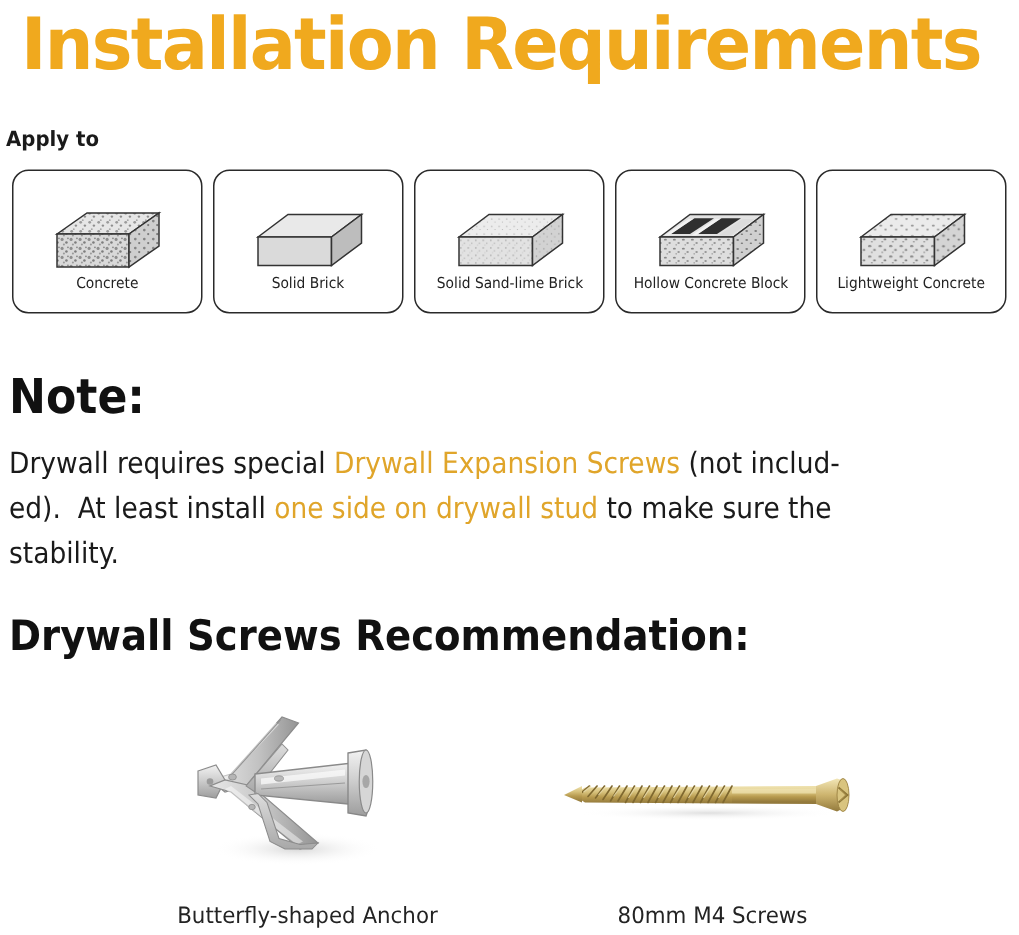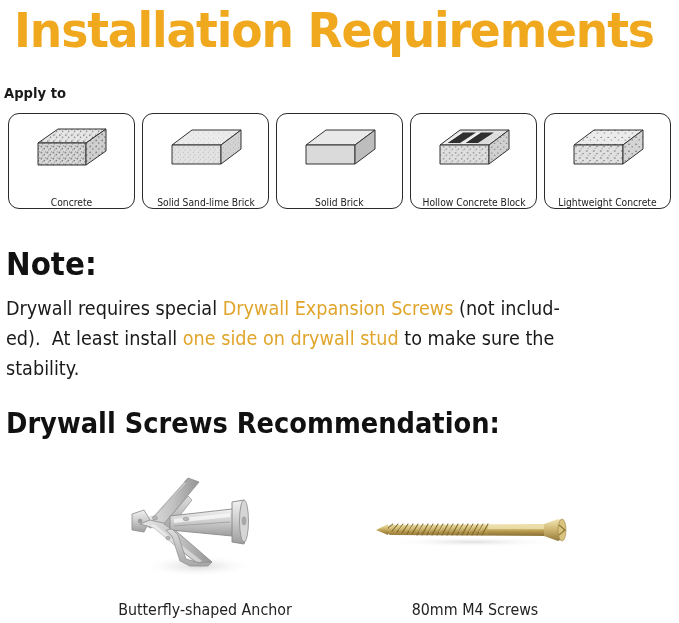--- a/index.html
+++ b/index.html
@@ -59,21 +59,21 @@
     gap: 7px;
   }
   .card {
     flex: 1 1 0;
     border: 1.2px solid #2a2a2a;
     border-radius: 11px;
     background: #ffffff;
     display: flex;
     flex-direction: column;
     align-items: center;
-    justify-content: space-between;
+    justify-content: center;
     box-sizing: border-box;
     padding-top: 7px;
     overflow: hidden;
   }
   .card-art {
     width: 88px;
     height: 48px;
     display: block;
   }
   .card-label {
@@ -193,20 +193,29 @@
       <polygon points="10,22 30,8 78,8 58,22" fill="url(#speck1t)" stroke="#333" stroke-width="1"></polygon>
       <polygon points="10,22 58,22 58,44 10,44" fill="url(#speck1)" stroke="#333" stroke-width="1"></polygon>
       <polygon points="58,22 78,8 78,30 58,44" fill="url(#speck1s)" stroke="#333" stroke-width="1"></polygon>
     </svg>
     <div class="card-label">Concrete</div>
   </div>
 
 
   <div class="card">
     <svg class="card-art" viewBox="0 0 88 48">
+      <polygon points="10,24 30,9 79,9 59,24" fill="#e9e9e9" stroke="#333" stroke-width="1"></polygon>
+      <polygon points="10,24 59,24 59,43 10,43" fill="#dadada" stroke="#333" stroke-width="1"></polygon>
+      <polygon points="59,24 79,9 79,28 59,43" fill="#bdbdbd" stroke="#333" stroke-width="1"></polygon>
+    </svg>
+    <div class="card-label">Solid Brick</div>
+  </div>
+
+  <div class="card">
+    <svg class="card-art" viewBox="0 0 88 48">
       <defs>
         <pattern id="fine4" width="5" height="5" patternUnits="userSpaceOnUse">
           <rect width="5" height="5" fill="#e2e2e2"></rect>
           <circle cx="1.2" cy="1.3" r="0.45" fill="#8f8f8f"></circle>
           <circle cx="3.6" cy="3.2" r="0.4" fill="#9a9a9a"></circle>
           <circle cx="2.4" cy="4.4" r="0.3" fill="#a2a2a2"></circle>
         </pattern>
         <pattern id="fine4t" width="5" height="5" patternUnits="userSpaceOnUse">
           <rect width="5" height="5" fill="#ececec"></rect>
           <circle cx="1.8" cy="2.0" r="0.4" fill="#9d9d9d"></circle>
@@ -216,29 +225,20 @@
           <rect width="5" height="5" fill="#d2d2d2"></rect>
           <circle cx="1.6" cy="1.8" r="0.42" fill="#888888"></circle>
           <circle cx="3.8" cy="3.8" r="0.35" fill="#8f8f8f"></circle>
         </pattern>
       </defs>
       <polygon points="10,24 30,9 79,9 59,24" fill="url(#fine4t)" stroke="#333" stroke-width="1"></polygon>
       <polygon points="10,24 59,24 59,43 10,43" fill="url(#fine4)" stroke="#333" stroke-width="1"></polygon>
       <polygon points="59,24 79,9 79,28 59,43" fill="url(#fine4s)" stroke="#333" stroke-width="1"></polygon>
     </svg>
     <div class="card-label">Solid Sand-lime Brick</div>
-  </div>
-
-  <div class="card">
-    <svg class="card-art" viewBox="0 0 88 48">
-      <polygon points="10,24 30,9 79,9 59,24" fill="#e9e9e9" stroke="#333" stroke-width="1"></polygon>
-      <polygon points="10,24 59,24 59,43 10,43" fill="#dadada" stroke="#333" stroke-width="1"></polygon>
-      <polygon points="59,24 79,9 79,28 59,43" fill="#bdbdbd" stroke="#333" stroke-width="1"></polygon>
-    </svg>
-    <div class="card-label">Solid Brick</div>
   </div>
 
   <div class="card">
     <svg class="card-art" viewBox="0 0 88 48">
       <defs>
         <pattern id="hb6" width="6" height="6" patternUnits="userSpaceOnUse">
           <rect width="6" height="6" fill="#dedede"></rect>
           <ellipse cx="1.6" cy="1.8" rx="1.0" ry="0.6" fill="#868686"></ellipse>
           <ellipse cx="4.4" cy="4.0" rx="0.85" ry="0.55" fill="#7b7b7b"></ellipse>
           <ellipse cx="2.8" cy="5.2" rx="0.6" ry="0.4" fill="#939393"></ellipse>

